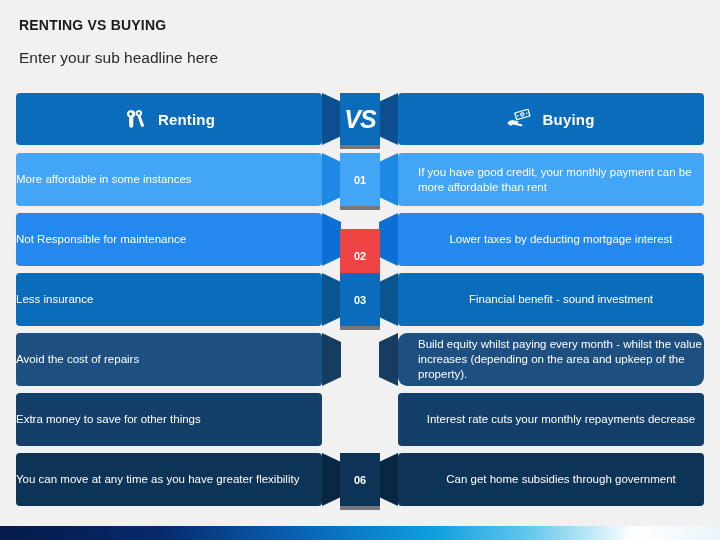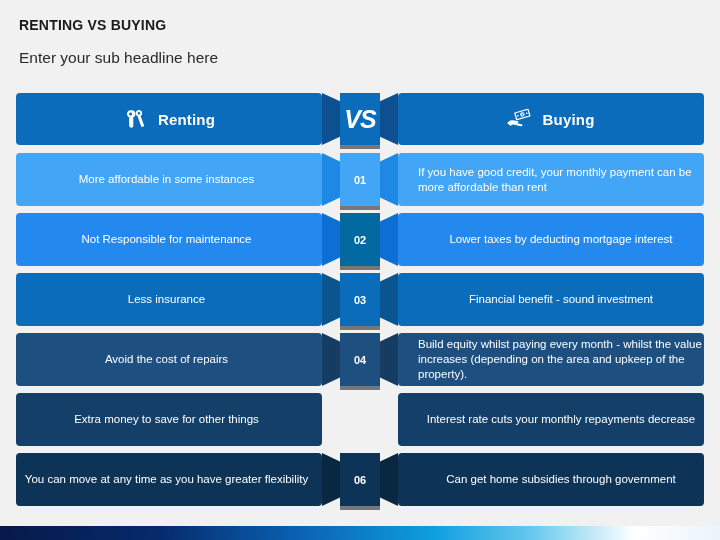--- a/index.html
+++ b/index.html
@@ -68,21 +68,21 @@
     bottom: -4px;
     height: 4px;
     background: #76777a;
     border-radius: 2px;
     z-index: -1;
   }
 
   .bar-left {
     left: 16px;
     width: 306px;
-    justify-content: center;
+    justify-content: flex-start;
     padding-right: 5px;
     text-align: right;
   }
 
   .bar-right {
     left: 398px;
     width: 306px;
     justify-content: center;
     padding-left: 20px;
     text-align: left;
@@ -246,21 +246,21 @@
           <span class="bar-text">If you have good credit, your monthly payment can be more affordable than rent</span>
         </div>
       </div>
       <div class="row">
         <div class="bar bar-left" style="background: rgb(36, 137, 239);">
           <span class="bar-text">Not Responsible for maintenance</span>
         </div>
         <div class="badge-wrap">
           <div class="wing wing-l" style="background: rgb(13, 111, 212);"></div>
           <div class="wing wing-r" style="background: rgb(13, 111, 212);"></div>
-          <div class="badge-core" style="background: #0369a1;">02</div>
+          <div class="badge-core" style="background: #ef4444; margin-top: 16px;">02</div>
         </div>
         <div class="bar bar-right" style="background: rgb(36, 137, 239);">
           <span class="bar-text">Lower taxes by deducting mortgage interest</span>
         </div>
       </div>
       <div class="row">
         <div class="bar bar-left" style="background: rgb(10, 108, 186);">
           <span class="bar-text">Less insurance</span>
         </div>
         <div class="badge-wrap">
@@ -272,23 +272,22 @@
           <span class="bar-text">Financial benefit - sound investment</span>
         </div>
       </div>
       <div class="row">
         <div class="bar bar-left" style="background: rgb(29, 79, 128);">
           <span class="bar-text">Avoid the cost of repairs</span>
         </div>
         <div class="badge-wrap">
           <div class="wing wing-l" style="background: rgb(22, 60, 98);"></div>
           <div class="wing wing-r" style="background: rgb(22, 60, 98);"></div>
-          <div class="badge-core" style="background: rgb(29, 79, 128);">04</div>
-        </div>
-        <div class="bar bar-right" style="background: rgb(29, 79, 128);">
+        </div>
+        <div class="bar bar-right" style="background: rgb(29, 79, 128); border-radius: 9px;">
           <span class="bar-text">Build equity whilst paying every month - whilst the value increases (depending on the area and upkeep of the property).</span>
         </div>
       </div>
       <div class="row">
         <div class="bar bar-left" style="background: rgb(19, 63, 104);">
           <span class="bar-text">Extra money to save for other things</span>
         </div>
         <div class="bar bar-right" style="background: rgb(19, 63, 104);">
           <span class="bar-text">Interest rate cuts your monthly repayments decrease</span>
         </div>

